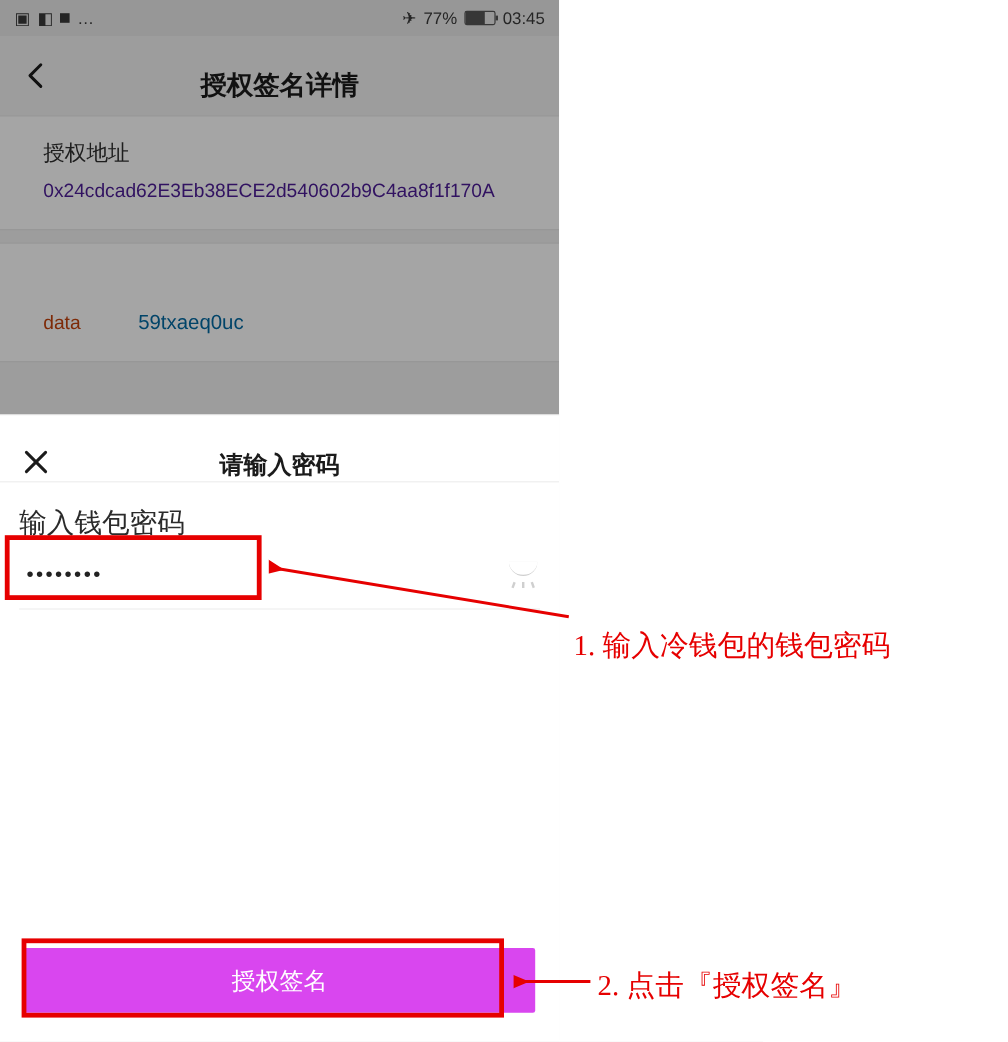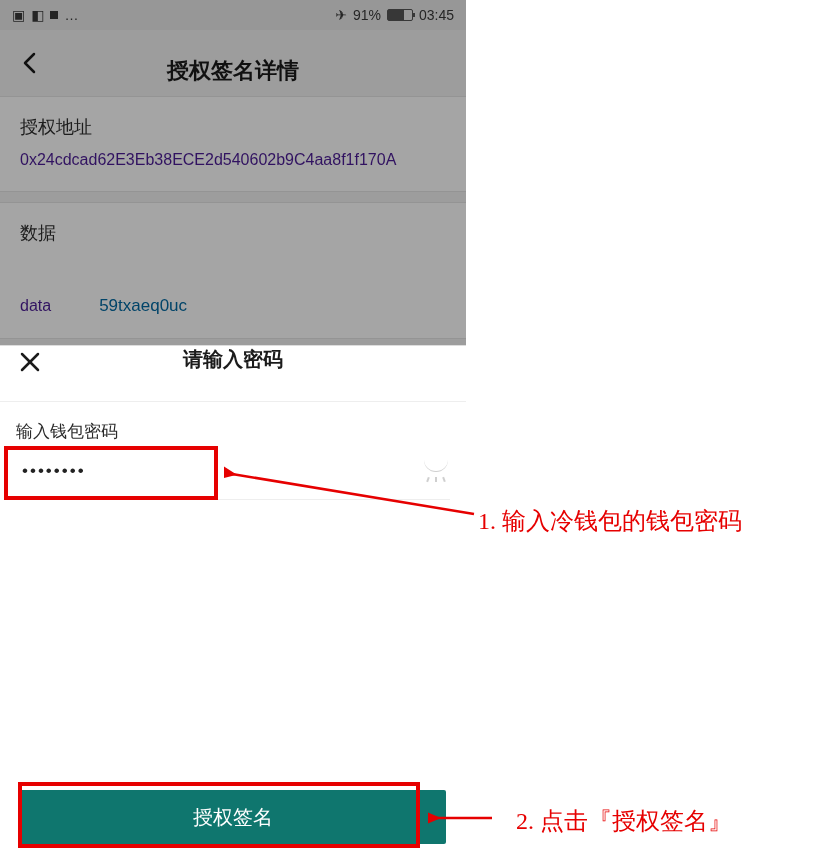--- a/index.html
+++ b/index.html
@@ -66,68 +66,68 @@
       width: 32px; height: 32px; display: flex; align-items: center; justify-content: center;
     }
     .nav .title {
       position: absolute; left: 0; right: 0; text-align: center;
       font-size: 22px; font-weight: 600; color: #1b1b1b; margin-top: 16px;
     }
 
     
     .section {
       background: #fdfdfd;
-      padding: 18px 20px 22px;
+      padding: 18px 36px 22px;
       border-top: 1px solid #e4e4e4;
       border-bottom: 1px solid #e4e4e4;
     }
     .section + .section { margin-top: 10px; }
     .section .label {
       font-size: 18px; color: #2e2e2e; margin-bottom: 12px;
     }
     .section .value {
       font-size: 16px; color: #4c1d95; word-break: break-all;
     }
     .kv-row { display: flex; gap: 48px; align-items: baseline; }
-    .kv-row .k { color: #4c1d95; font-size: 16px; margin-top: 40px; }
+    .kv-row .k { color: #c2410c; font-size: 16px; margin-top: 40px; }
     .kv-row .v { color: #0369a1; font-size: 17px; }
 
     
     .sheet {
       position: absolute;
       left: 0; right: 0; bottom: 0;
       top: 346px;
       background: #ffffff;
       box-shadow: 0 -1px 0 #ddd;
       display: flex;
       flex-direction: column;
     }
     .sheet-header {
       height: 56px;
       display: flex;
-      align-items: flex-start;
+      align-items: flex-end;
       padding: 0 14px;
       border-bottom: 1px solid #eee;
       position: relative;
     }
     .sheet-header .close {
       width: 32px; height: 32px; display: flex; align-items: center; justify-content: center;
     }
     .sheet-header .title {
       position: absolute; left: 0; right: 0; text-align: center;
       font-size: 20px; font-weight: 600; color: #1b1b1b;
     }
     .sheet-body {
       padding: 18px 16px 0;
       flex: 1;
       display: flex;
       flex-direction: column;
     }
     .field-label {
-      font-size: 17px; color: #2b2b2b; margin-bottom: 10px;
+      font-size: 23px; color: #2b2b2b; margin-bottom: 10px;
     }
     .pw-row {
       display: flex; align-items: center; gap: 10px;
       border-bottom: 1px solid #eee;
       padding-bottom: 10px;
     }
     .pw-input {
       flex: 1;
       border: none;
       outline: none;
@@ -150,21 +150,21 @@
     .eye .t1 { left: 3px; transform: rotate(20deg); }
     .eye .t2 { left: 11px; }
     .eye .t3 { left: 19px; transform: rotate(-20deg); }
 
     .sheet-footer {
       padding: 16px 20px 24px;
     }
     .primary-btn {
       width: 100%;
       height: 54px;
-      background: #0f766e;
+      background: #d946ef;
       color: #fff;
       border: none;
       font-size: 20px;
       font-weight: 500;
       border-radius: 2px;
       cursor: pointer;
     }
 
     
     .hl {
@@ -181,22 +181,22 @@
     }
 
     
     .ann {
       position: absolute;
       color: #e60000;
       font-size: 24px;
       font-family: "SimSun", "Songti SC", serif;
       white-space: nowrap;
     }
-    .ann1 { left: 478px; top: 505px; }
-    .ann2 { left: 516px; top: 805px; }
+    .ann1 { left: 478px; top: 522px; }
+    .ann2 { left: 498px; top: 805px; }
 
     .arrow {
       position: absolute;
       pointer-events: none;
     }
     .arrow svg { display: block; }
     .arrow1 { left: 224px; top: 464px; width: 252px; height: 56px; }
     .arrow2 { left: 428px; top: 805px; width: 66px; height: 26px; }
   </style>
 </head>
@@ -208,21 +208,21 @@
 
     <div class="status-bar">
       <div class="status-left">
         <span>▣</span>
         <span>◧</span>
         <div class="sq"></div>
         <span>…</span>
       </div>
       <div class="status-right">
         <span>✈</span>
-        <span>91%</span>
+        <span>77%</span>
         <div class="battery-shell">
           <div class="battery-fill" style="width:65%"></div>
         </div>
         <span>03:45</span>
       </div>
     </div>
 
     <div class="nav">
       <div class="back">
         <svg width="16" height="22" viewBox="0 0 16 22">
@@ -231,21 +231,20 @@
       </div>
       <div class="title">授权签名详情</div>
     </div>
 
     <div class="section">
       <div class="label">授权地址</div>
       <div class="value">0x24cdcad62E3Eb38ECE2d540602b9C4aa8f1f170A</div>
     </div>
 
     <div class="section">
-      <div class="label">数据</div>
       <div class="kv-row">
         <div class="k">data</div>
         <div class="v">59txaeq0uc</div>
       </div>
     </div>
 
   </div>
 
   <div class="dim-mask"></div>
 

